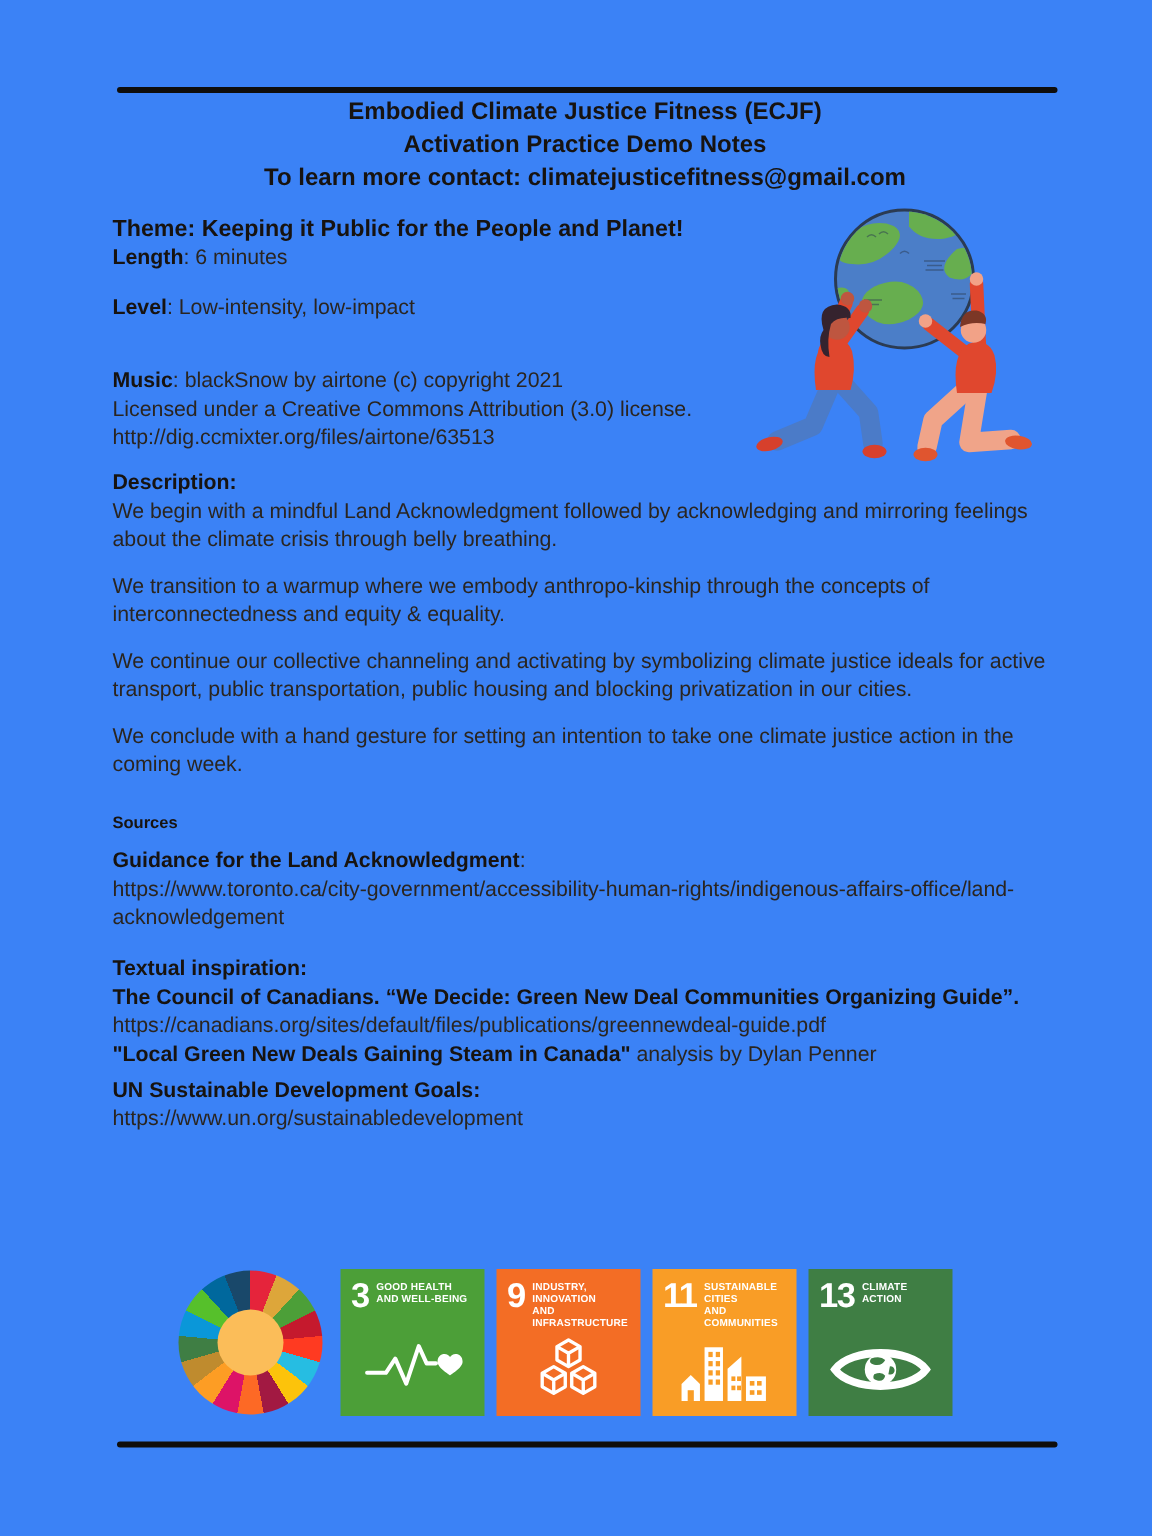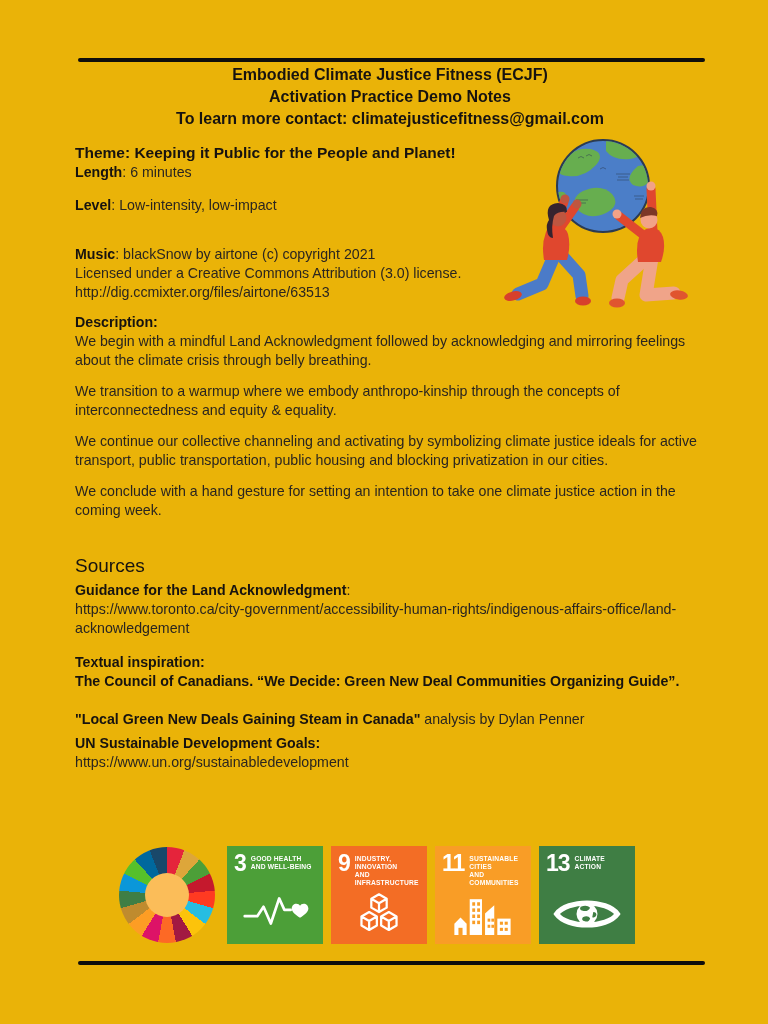--- a/index.html
+++ b/index.html
@@ -1,34 +1,34 @@
 <!DOCTYPE html>
 <html><head>
 <meta charset="utf-8">
 <style>
   html,body{margin:0;padding:0;}
   .page{
     position:relative;width:768px;height:1024px;overflow:hidden;
-    background:#eab308;color:#2A2520;
+    background:#3b82f6;color:#2A2520;
     font-family:"Liberation Sans",sans-serif;
   }
   .rule{position:absolute;left:78px;width:627px;height:4px;background:#0F0E0C;border-radius:2px;}
   .rule-top{top:58px;}
   .rule-bottom{top:961px;}
   .content{position:absolute;left:75px;top:64px;width:630px;font-size:14.2px;line-height:19px;}
   .header{text-align:center;font-weight:700;font-size:16px;line-height:22px;color:#171310;}
   .theme{margin-top:12px;font-weight:700;font-size:15.5px;line-height:21px;color:#171310;}
   .b{font-weight:700;color:#171310;}
   p{margin:0;}
   .mt-length{margin-top:0;}
   .mt-level{margin-top:14px;}
   .mt-music{margin-top:30px;}
   .desc-heading{margin-top:11px;font-weight:700;color:#171310;}
   .desc p{margin:0 0 12px;}
-  .sources-heading{margin-top:35px;font-weight:400;font-size:19px;line-height:21px;color:#171310;}
+  .sources-heading{margin-top:19px;font-weight:700;font-size:11px;line-height:21px;color:#171310;}
   .src{margin-top:5px;}
   .src-textual{margin-top:15px;}
   
   .illus{position:absolute;left:488px;top:134px;width:216px;height:180px;}
   
   .wheel{position:absolute;left:119px;top:847px;width:96px;height:96px;border-radius:50%;}
   .wheel-hole{position:absolute;left:50%;top:50%;width:44px;height:44px;transform:translate(-50%,-50%);
     border-radius:50%;background:#FBBD59;}
   .tile{position:absolute;top:846px;width:96px;height:98px;box-sizing:border-box;
     padding:7px 5px 5px 7px;color:#fff;background:var(--tile);}
@@ -71,21 +71,21 @@
       <p>We conclude with a hand gesture for setting an intention to take one climate justice action in the coming week.</p>
     </div>
 
     <div class="sources-heading">Sources</div>
 
     <p class="src"><span class="b">Guidance for the Land Acknowledgment</span><span>:</span><br>
       <span>https://www.toronto.ca/city-government/accessibility-human-rights/indigenous-affairs-office/land-acknowledgement</span></p>
 
     <p class="src src-textual"><span class="b">Textual inspiration:</span><br>
       <span class="b">The Council of Canadians. “We Decide: Green New Deal Communities Organizing Guide”.</span><br>
-      <br>
+      <span>https://canadians.org/sites/default/files/publications/greennewdeal-guide.pdf</span><br>
       <span class="b">"Local Green New Deals Gaining Steam in Canada"</span><span> analysis by Dylan Penner</span><br>
       </p>
 
     <p class="src"><span class="b">UN Sustainable Development Goals:</span><br>
       <span>https://www.un.org/sustainabledevelopment</span></p>
   </div>
 
   <svg class="illus" viewBox="0 0 216 180" xmlns="http://www.w3.org/2000/svg">
     <defs>
         <clipPath id="gclip">

